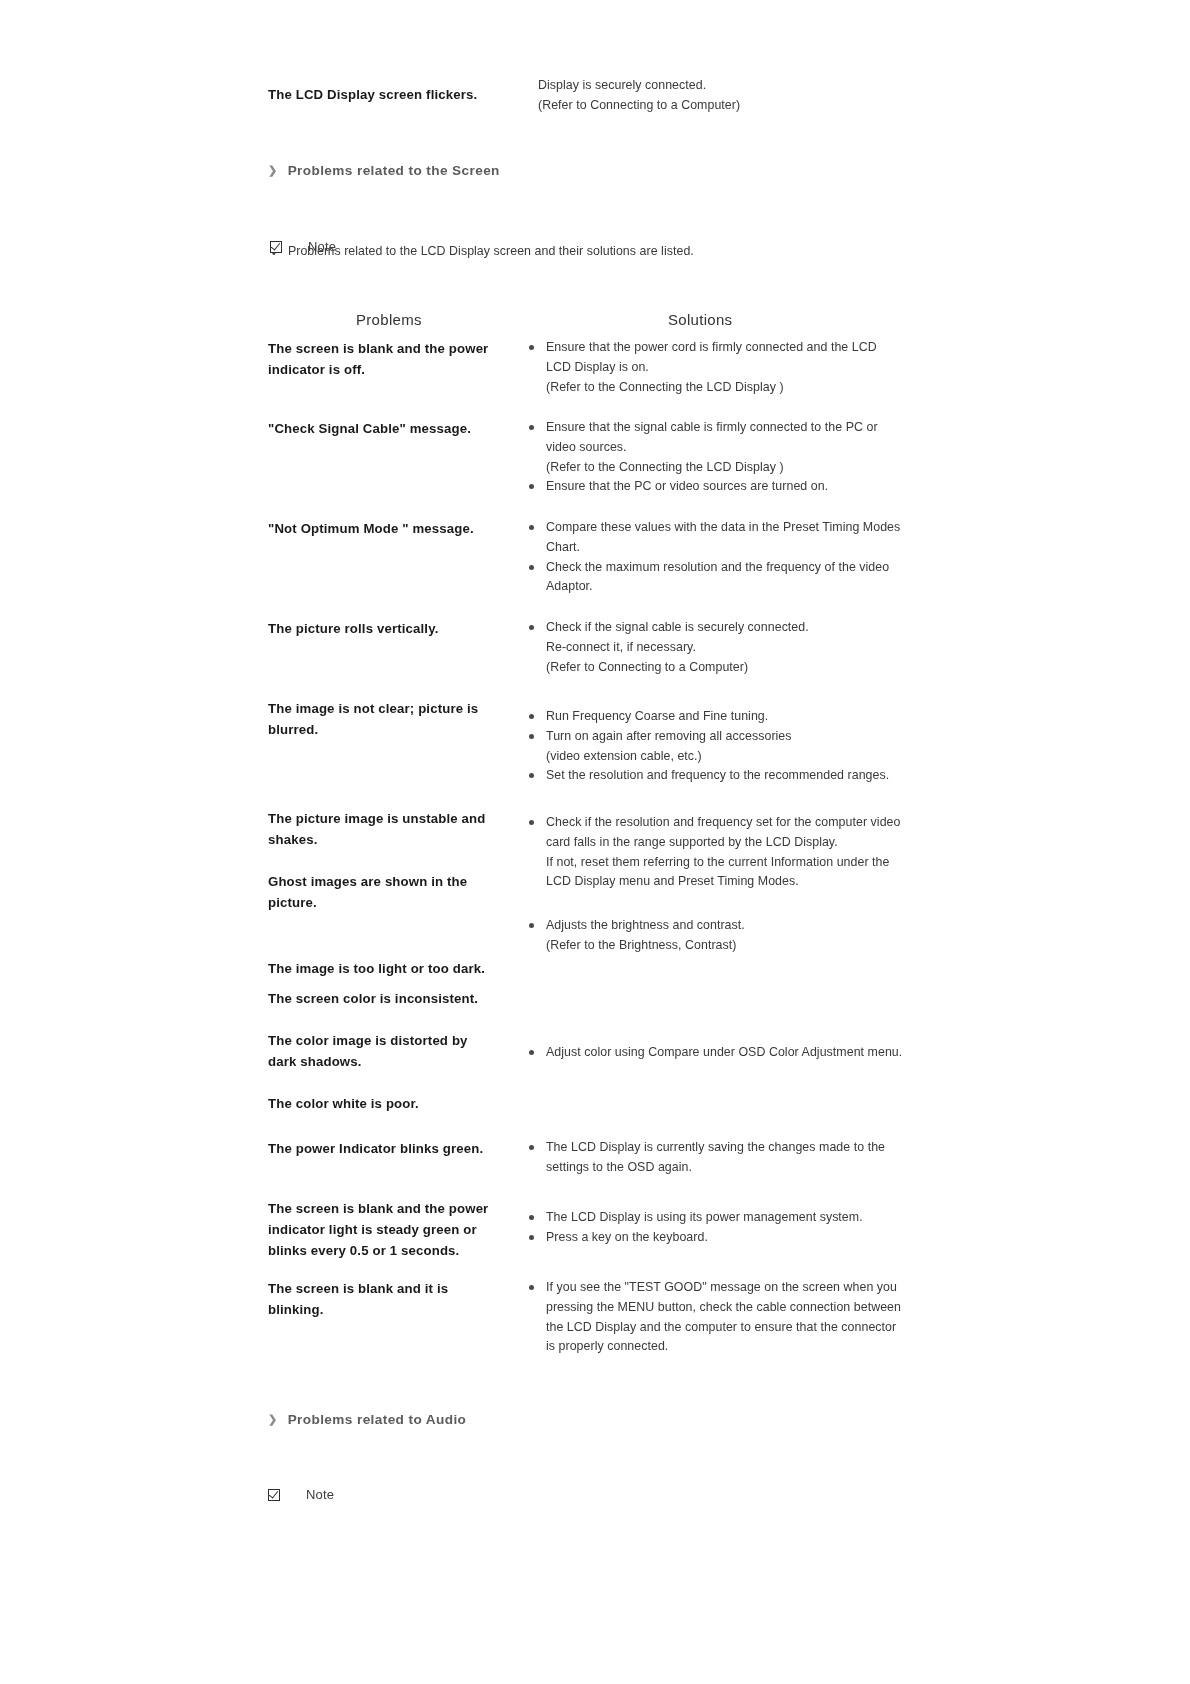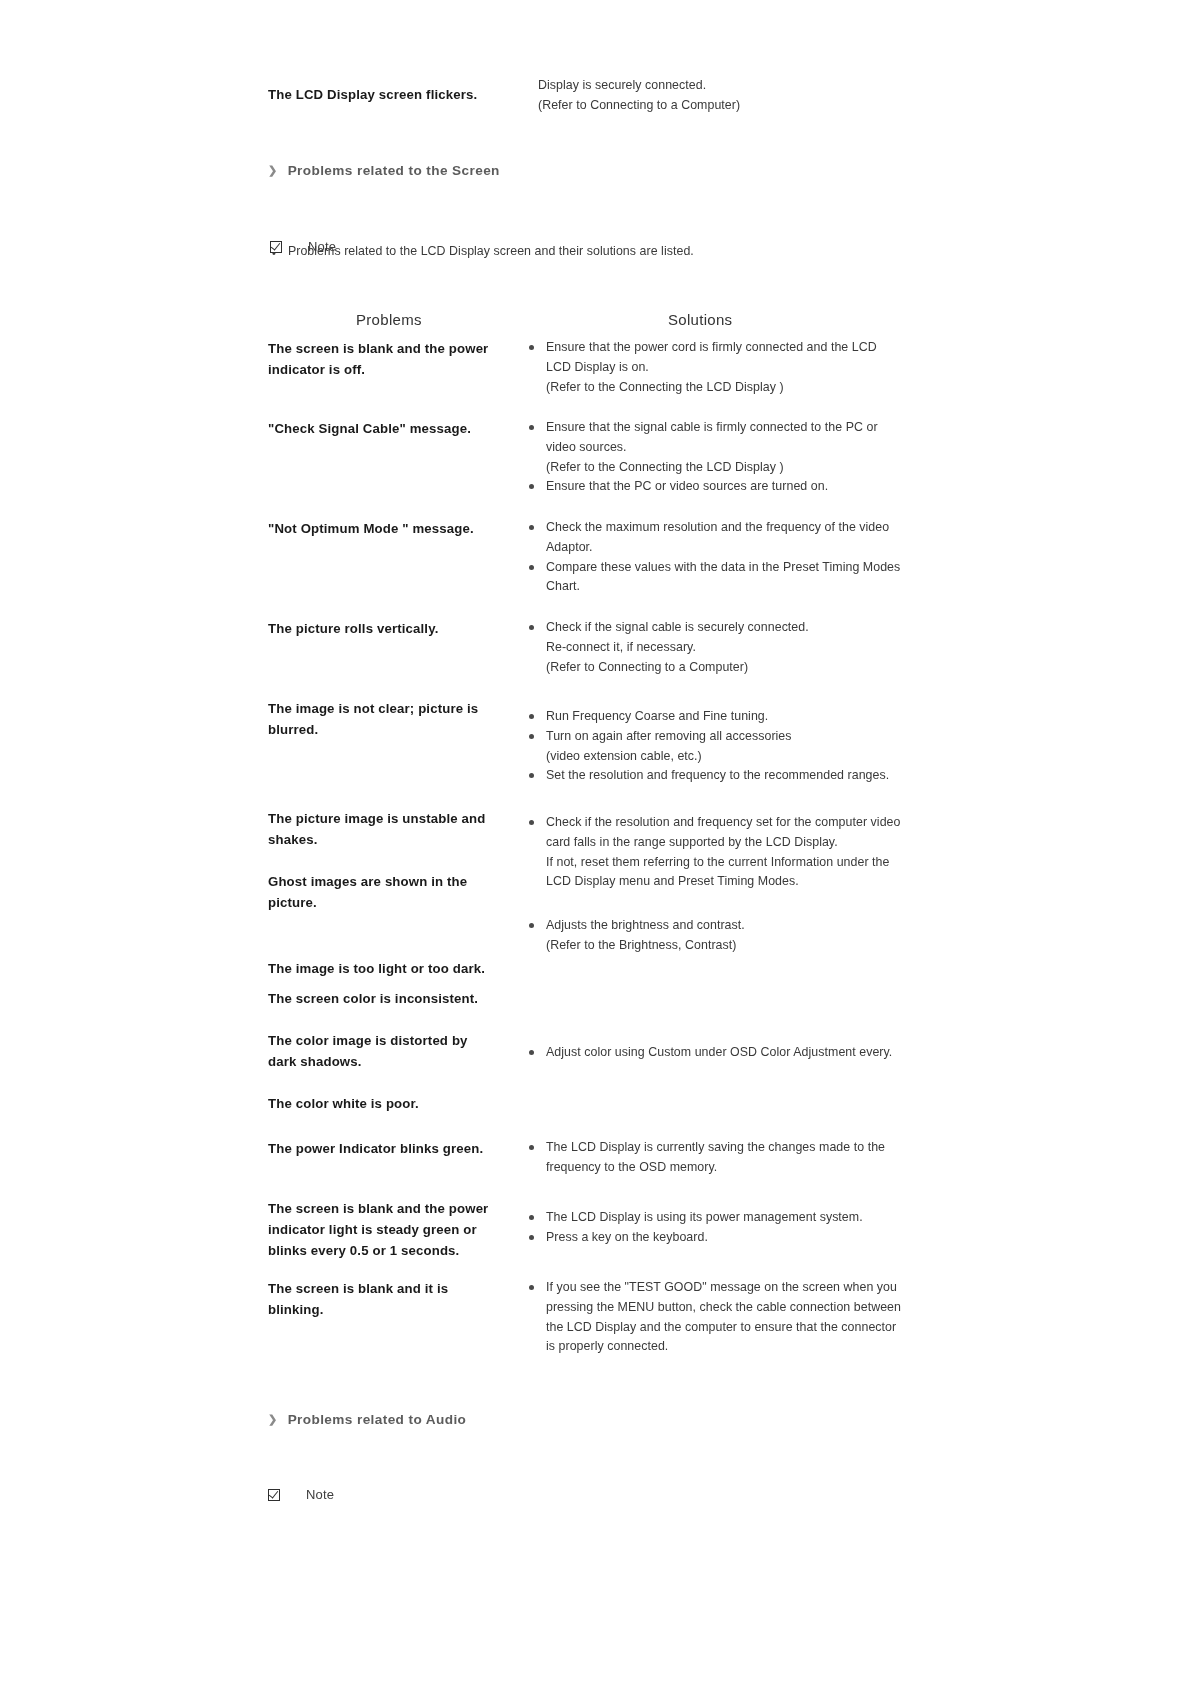--- a/index.html
+++ b/index.html
@@ -242,27 +242,27 @@
           </div>
         </div>
       </div>
       <div class="trow" style="position: absolute; left: 0px; top: 0px; width: 100%;">
         <div class="tcell-prob prob" style="top: 180px;">
           <div>"Not Optimum Mode " message.</div>
         </div>
         <div class="tcell-sol sol" style="top: 180px;">
           <div class="sol-item">
             <span class="bdot"></span>
+            <div>Compare these values with the data in the Preset Timing Modes</div>
+            <div>Chart.</div>
+          </div>
+          <div class="sol-item">
+            <span class="bdot"></span>
             <div>Check the maximum resolution and the frequency of the video</div>
             <div>Adaptor.</div>
-          </div>
-          <div class="sol-item">
-            <span class="bdot"></span>
-            <div>Compare these values with the data in the Preset Timing Modes</div>
-            <div>Chart.</div>
           </div>
         </div>
       </div>
       <div class="trow" style="position: absolute; left: 0px; top: 0px; width: 100%;">
         <div class="tcell-prob prob" style="top: 280px;">
           <div>The picture rolls vertically.</div>
         </div>
         <div class="tcell-sol sol" style="top: 280px;">
           <div class="sol-item">
             <span class="bdot"></span>
@@ -328,33 +328,33 @@
           <div>The screen color is inconsistent.</div>
           <div style="height: 21px;">&nbsp;</div>
           <div>The color image is distorted by</div>
           <div>dark shadows.</div>
           <div style="height: 21px;">&nbsp;</div>
           <div>The color white is poor.</div>
         </div>
         <div class="tcell-sol sol" style="top: 705px;">
           <div class="sol-item">
             <span class="bdot"></span>
-            <div>Adjust color using Custom under OSD Color Adjustment every.</div>
+            <div>Adjust color using Compare under OSD Color Adjustment menu.</div>
           </div>
         </div>
       </div>
       <div class="trow" style="position: absolute; left: 0px; top: 0px; width: 100%;">
         <div class="tcell-prob prob" style="top: 800px;">
           <div>The power Indicator blinks green.</div>
         </div>
         <div class="tcell-sol sol" style="top: 800px;">
           <div class="sol-item">
             <span class="bdot"></span>
             <div>The LCD Display is currently saving the changes made to the</div>
-            <div>frequency to the OSD memory.</div>
+            <div>settings to the OSD again.</div>
           </div>
         </div>
       </div>
       <div class="trow" style="position: absolute; left: 0px; top: 0px; width: 100%;">
         <div class="tcell-prob prob" style="top: 860px;">
           <div>The screen is blank and the power</div>
           <div>indicator light is steady green or</div>
           <div>blinks every 0.5 or 1 seconds.</div>
         </div>
         <div class="tcell-sol sol" style="top: 870px;">

